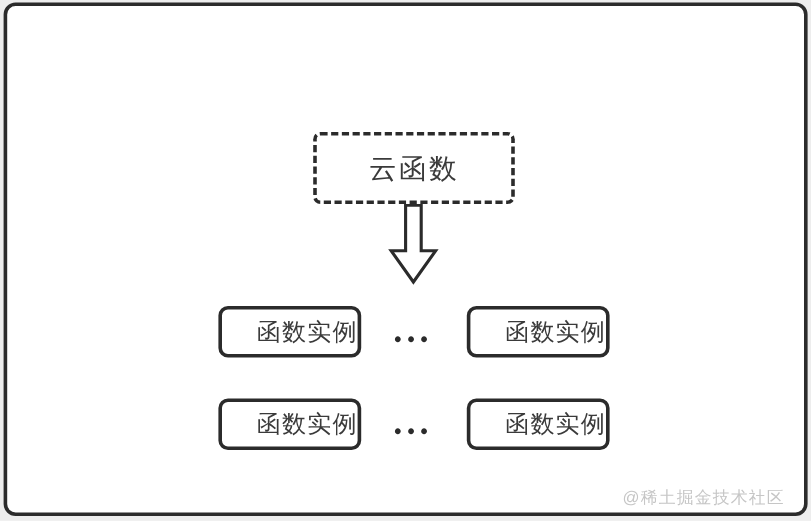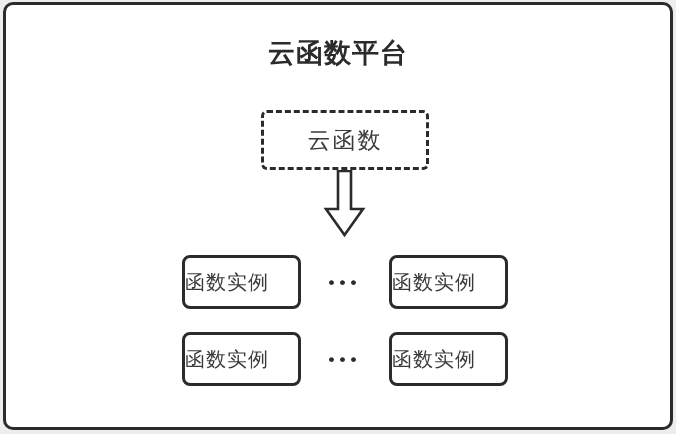--- a/index.html
+++ b/index.html
@@ -49,25 +49,25 @@
     letter-spacing:2px;
     font-family:Liberation Mono, monospace;
   }
   .arrow-svg{
     position:absolute;
     left:315px;top:165px;
     width:48px;height:68px;
   }
   .node-box{
     position:absolute;
-    width:119px;height:54px;
+    width:119px;height:43px;
     background:var(--background);
     border:3px solid var(--border);
     border-radius:8px;
-    display:flex;align-items:center;justify-content:flex-start;
+    display:flex;align-items:center;justify-content:flex-end;
     font-size:20px;
     color:var(--text);
     letter-spacing:1px;
   }
   .r1c1{left:176px;top:250px;}
   .r1c2{left:383px;top:250px;}
   .r2c1{left:176px;top:327px;}
   .r2c2{left:383px;top:327px;}
   .dots{
     position:absolute;
@@ -87,21 +87,20 @@
     color:var(--watermark);
     letter-spacing:1px;
   }
 </style>
 </head>
 <body>
 
 <div class="canvas">
   <div class="card">
 
-    <div class="title">云函数平台</div>
 
     <div class="dashed-box">
       <span>云函数</span>
     </div>
 
     <svg class="arrow-svg" viewBox="0 0 48 68">
       <path d="M17 1 L17 39 L5 39 L23.5 65 L42 39 L30 39 L30 1 Z" fill="#ffffff" stroke="#2b2b2b" stroke-width="2.6" stroke-linejoin="miter"></path>
     </svg>
 
     <div class="node-box r1c1">
@@ -117,15 +116,16 @@
     <div class="node-box r2c1">
       <span>函数实例</span>
     </div>
 
     <div class="dots dots-row2">•••</div>
 
     <div class="node-box r2c2">
       <span>函数实例</span>
     </div>
 
+    <div class="watermark">@稀土掘金技术社区</div>
 
   </div>
 </div>
 
 </body></html>

